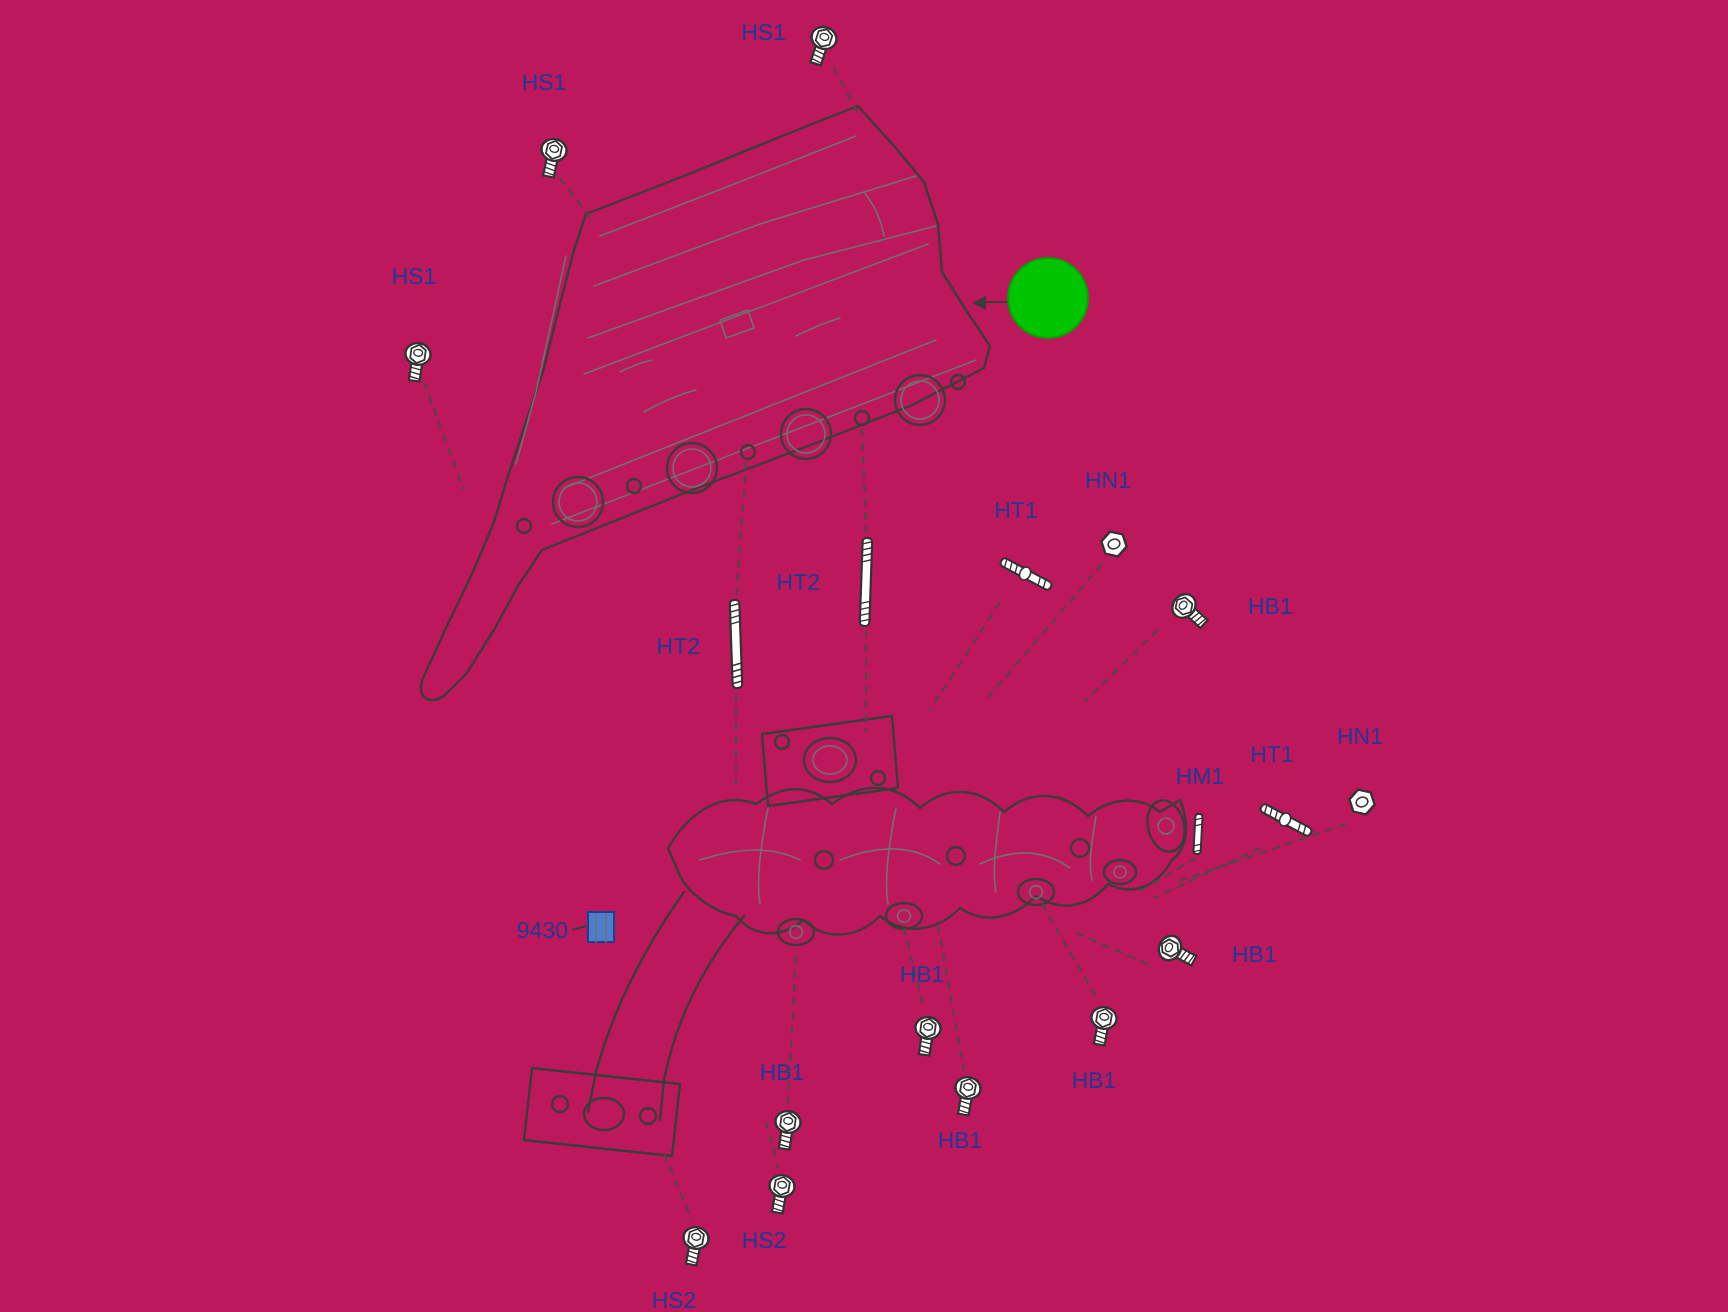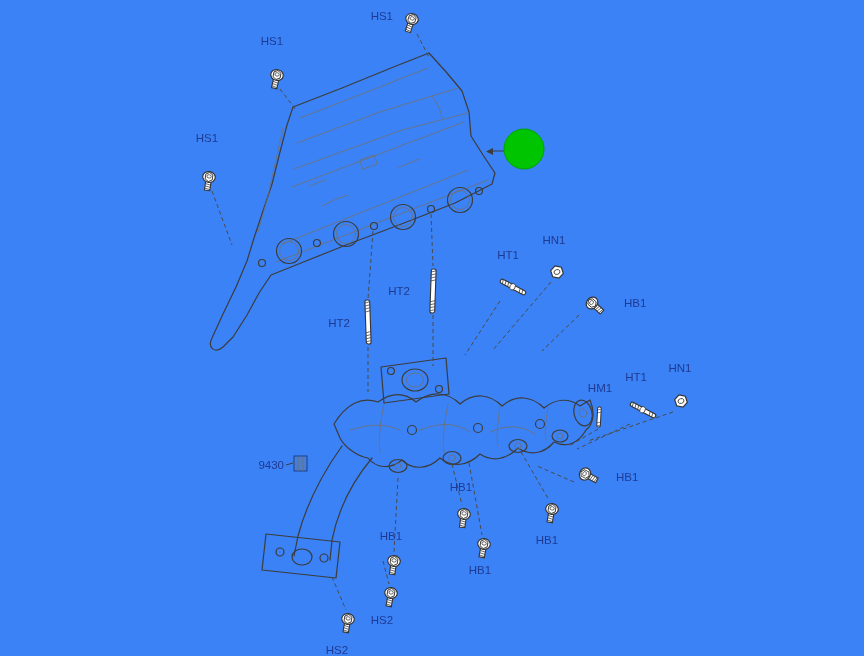--- a/index.html
+++ b/index.html
@@ -1,16 +1,16 @@
 <!DOCTYPE html>
 <html><head>
 <meta charset="utf-8">
 <style>
   html,body{margin:0;padding:0;background:#ffffff;}
-  .stage{position:relative;width:864px;height:656px;background:#3b82f6;overflow:hidden;font-family:"Liberation Sans",sans-serif;}
+  .stage{position:relative;width:864px;height:656px;background:#be185d;overflow:hidden;font-family:"Liberation Sans",sans-serif;}
   svg{position:absolute;left:0;top:0;}
   .callout-text{font-family:"Liberation Sans",sans-serif;font-size:11.5px;fill:#1f3a93;cursor:pointer;}
   .art{stroke:#3c3c3c;fill:none;stroke-width:1.2;stroke-linejoin:round;stroke-linecap:round;}
   .art-light{stroke:#707070;fill:none;stroke-width:0.8;stroke-linejoin:round;stroke-linecap:round;}
   .dash{stroke:#4a4a4a;stroke-width:1;fill:none;stroke-dasharray:4 3;}
   .leader{stroke:#3c3c3c;stroke-width:1;fill:none;}
 </style>
 </head>
 <body>
 

